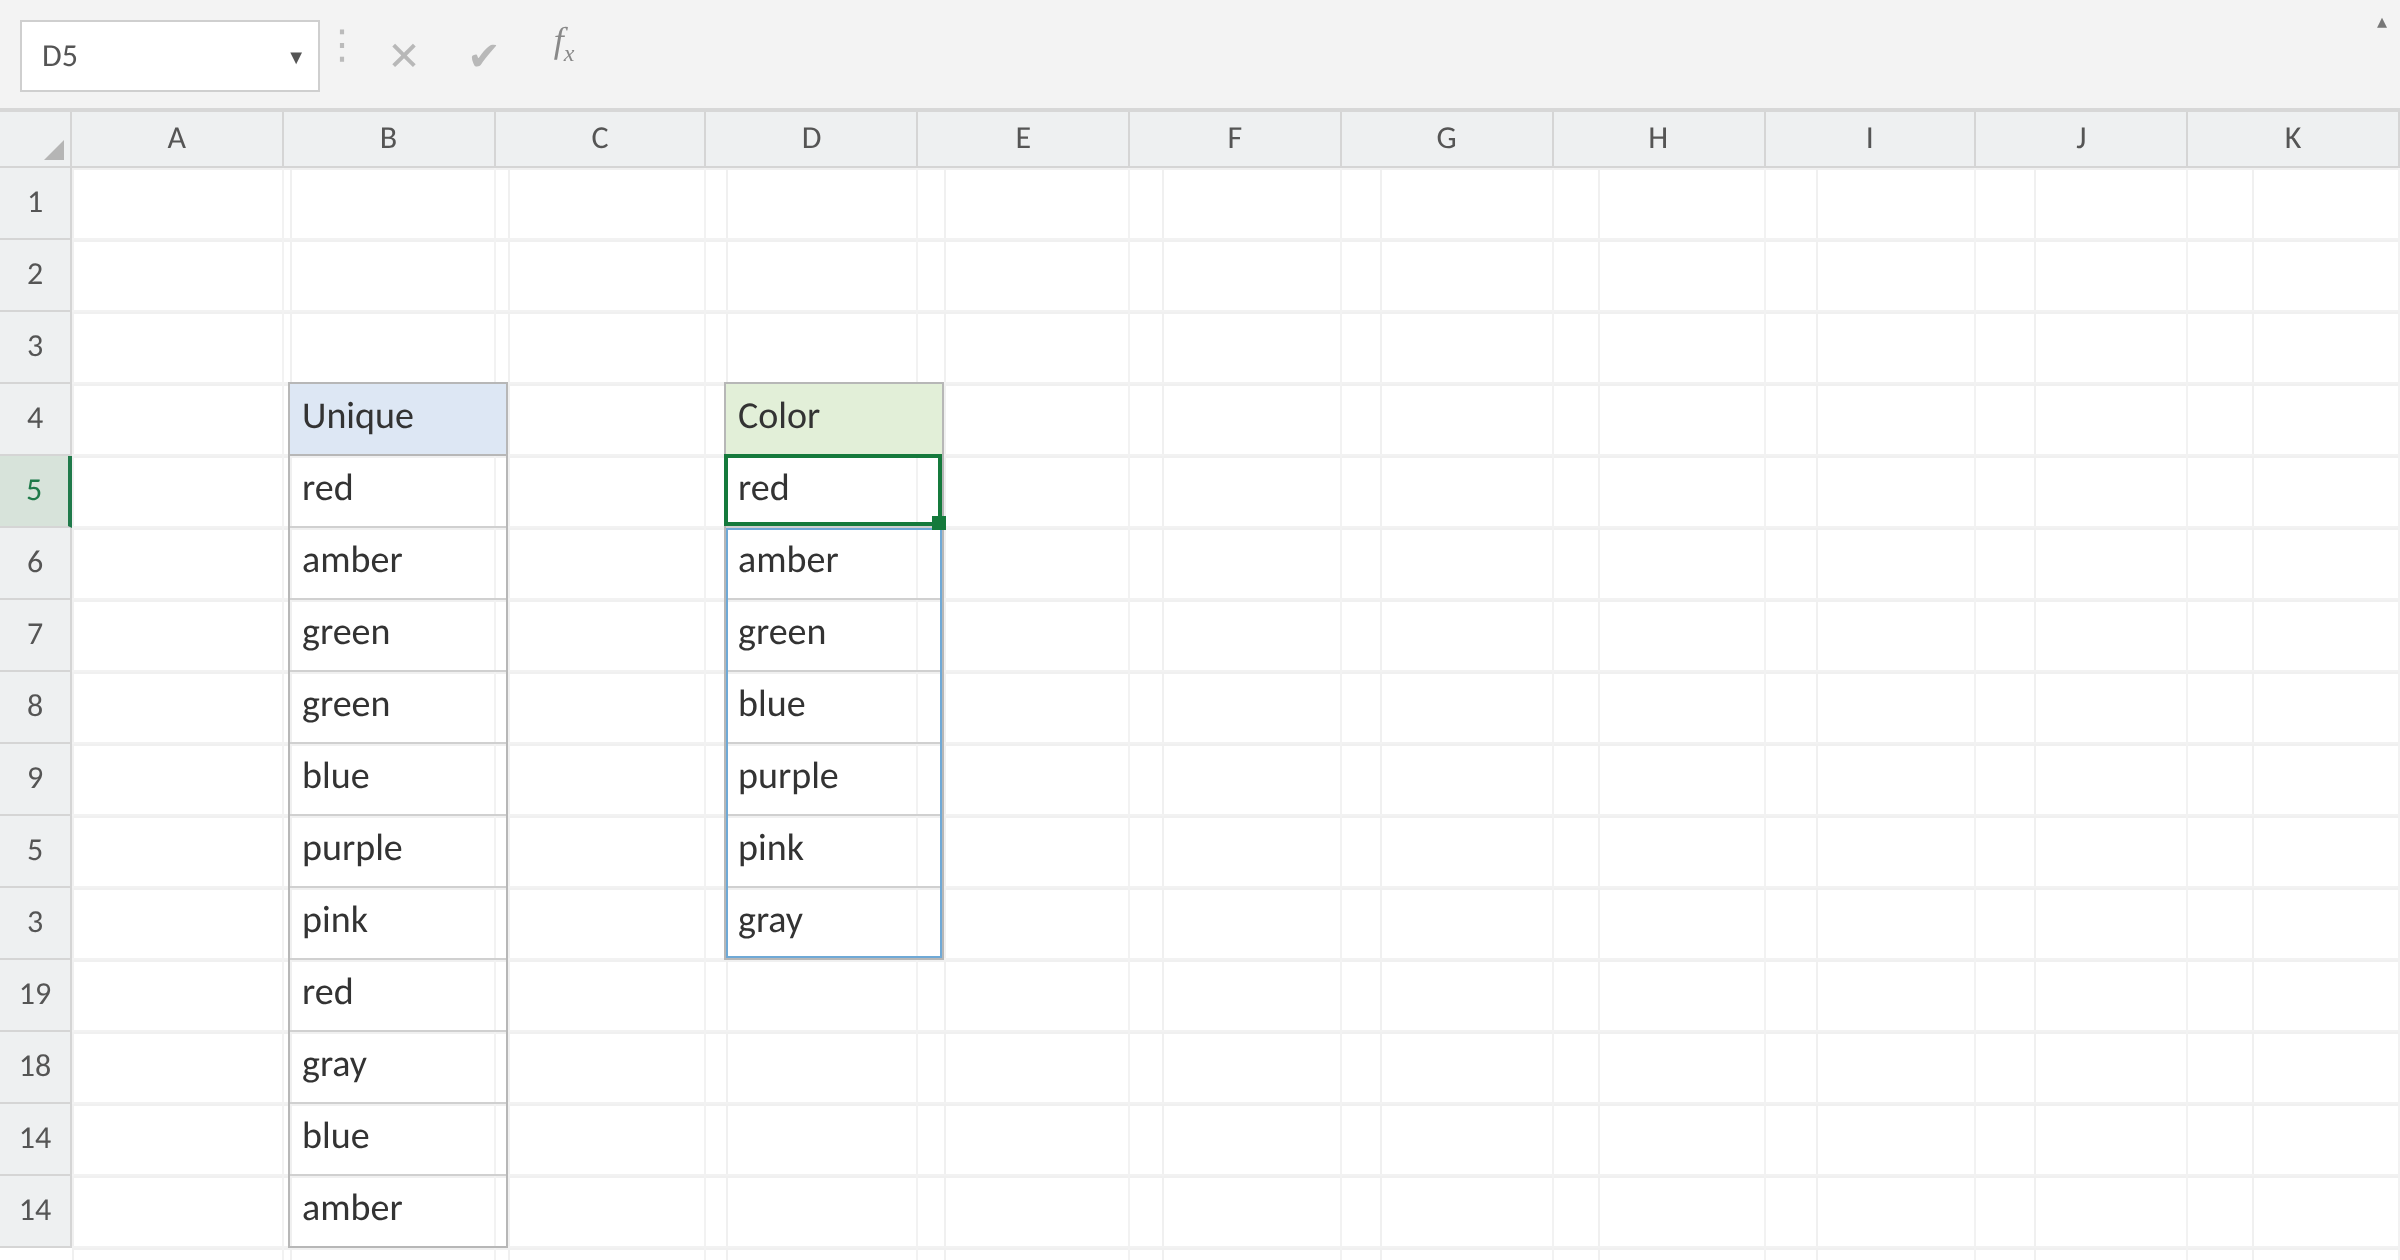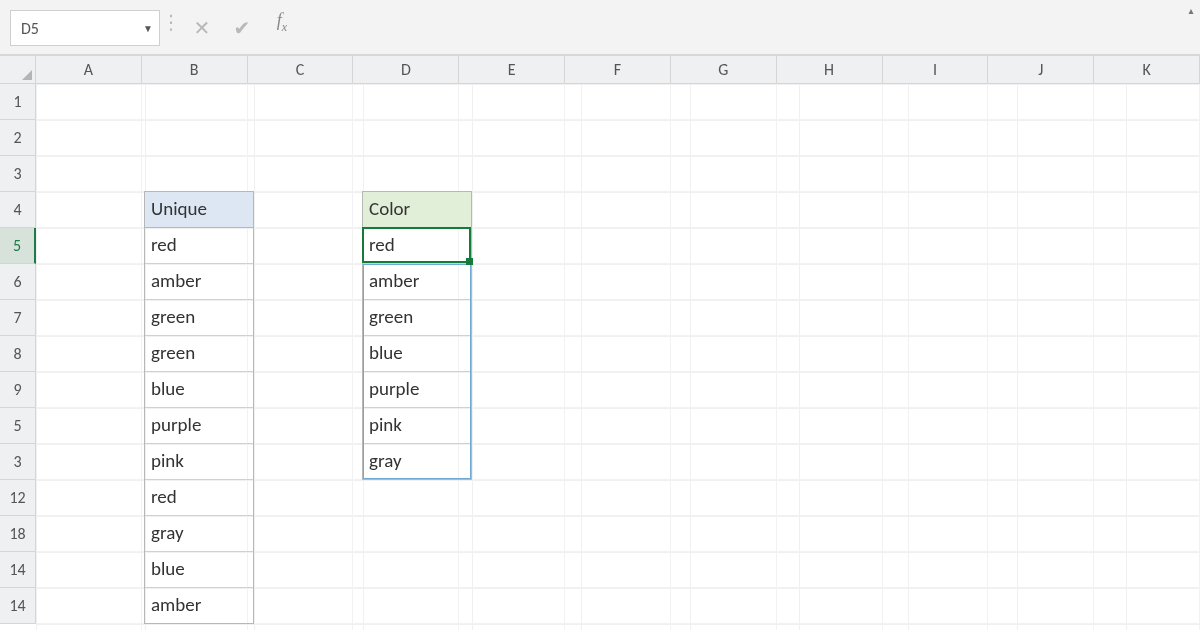--- a/index.html
+++ b/index.html
@@ -98,21 +98,21 @@
         <div class="rowhead" style="height: 36px;">2</div>
         <div class="rowhead" style="height: 36px;">3</div>
         <div class="rowhead" style="height: 36px;">4</div>
         <div class="rowhead active" style="height: 36px;">5</div>
         <div class="rowhead" style="height: 36px;">6</div>
         <div class="rowhead" style="height: 36px;">7</div>
         <div class="rowhead" style="height: 36px;">8</div>
         <div class="rowhead" style="height: 36px;">9</div>
         <div class="rowhead" style="height: 36px;">5</div>
         <div class="rowhead" style="height: 36px;">3</div>
-        <div class="rowhead" style="height: 36px;">12</div>
+        <div class="rowhead" style="height: 36px;">19</div>
         <div class="rowhead" style="height: 36px;">18</div>
         <div class="rowhead" style="height: 36px;">14</div>
         <div class="rowhead" style="height: 36px;">14</div>
       </div>
 
     <div class="grid" id="grid">
       <div class="cols" id="collines">
           <div class="colline" style="width: 109px;"></div>
           <div class="colline" style="width: 109px;"></div>
           <div class="colline" style="width: 109px;"></div>

